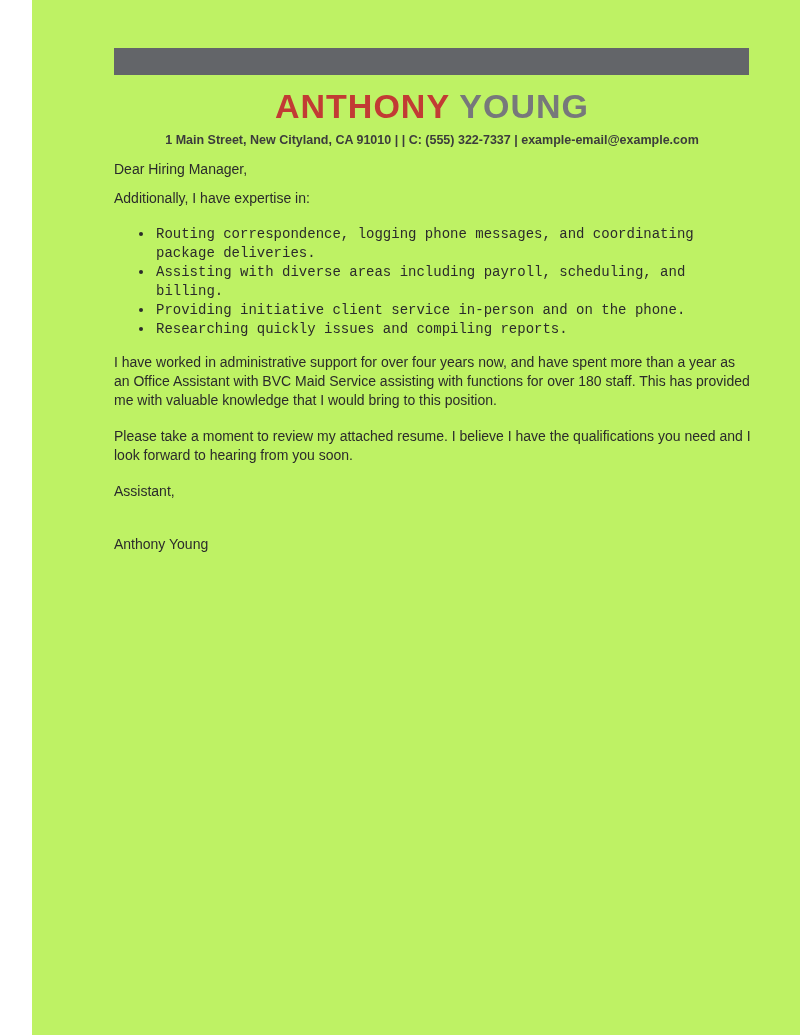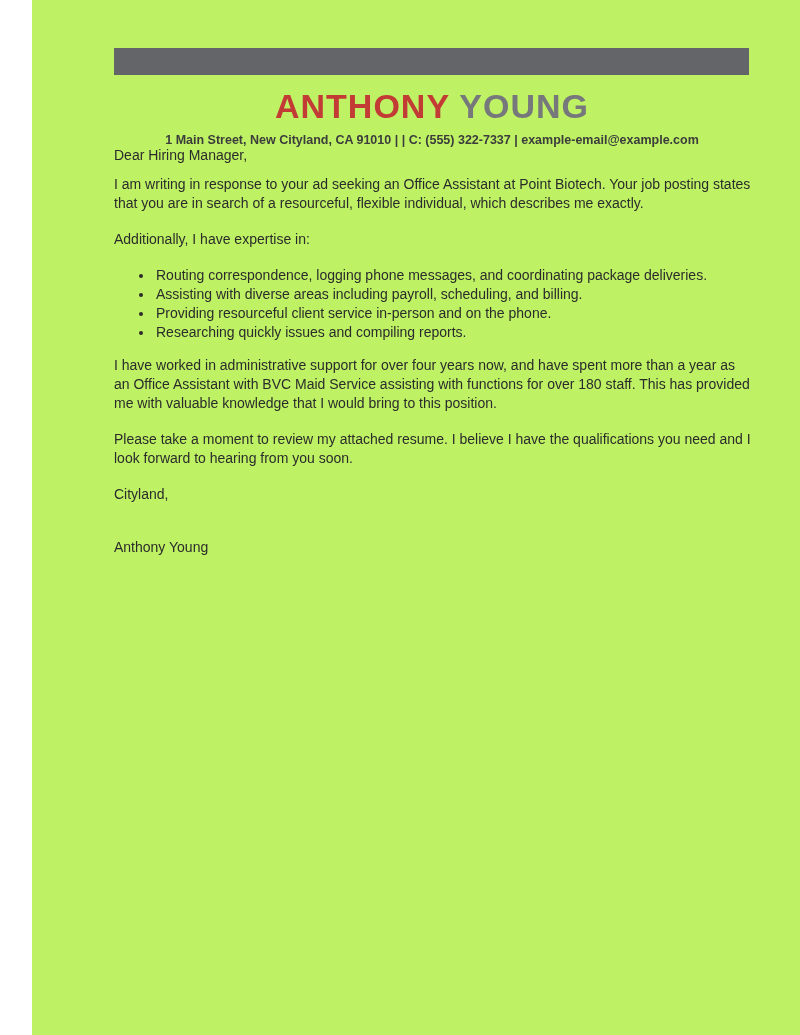--- a/index.html
+++ b/index.html
@@ -43,74 +43,74 @@
   .candidate-name .last  { color: var(--name-gray, #77787b); }
   .contact {
     margin-top: 8px;
     font-size: 12.5px;
     font-weight: 700;
     color: var(--contact-gray, #3c3c3c);
   }
   .letter-body {
     position: absolute;
     left: 82px;
-    top: 146px;
+    top: 160px;
     width: 637px;
     font-size: 14px;
     line-height: 19px;
   }
   .letter-body p {
     margin: 0 0 17px 0;
   }
   p.salutation {
     margin-bottom: 10px;
   }
   ul.expertise-list {
     margin: 12px 0 14px 0;
     padding-left: 40px;
     list-style: disc;
   }
   ul.expertise-list li {
     margin: 0;
     padding-left: 2px;
+    font-family: Liberation Mono, monospace;
   }
   p.signature {
     margin-top: 34px;
   }
 </style>
 </head>
 <body>
 
 <div class="page">
 
   <div class="top-bar"></div>
 
   <div class="header">
     <h1 class="candidate-name"><span class="first">ANTHONY</span> <span class="last">YOUNG</span></h1>
     <div class="contact">1 Main Street, New Cityland, CA 91010 | | C: (555) 322-7337 | example-email@example.com</div>
   </div>
 
   <div class="letter-body">
     <p class="salutation">Dear Hiring Manager,</p>
 
-    <p>I am writing in response to your ad seeking an Office Assistant at Point Biotech. Your job posting states that you are in search of a resourceful, flexible individual, which describes me exactly.</p>
 
 
     <p>Additionally, I have expertise in:</p>
 
     <ul class="expertise-list">
       <li>Routing correspondence, logging phone messages, and coordinating package deliveries.</li>
       <li>Assisting with diverse areas including payroll, scheduling, and billing.</li>
-      <li>Providing resourceful client service in-person and on the phone.</li>
+      <li>Providing initiative client service in-person and on the phone.</li>
       <li>Researching quickly issues and compiling reports.</li>
     </ul>
 
     <p>I have worked in administrative support for over four years now, and have spent more than a year as an Office Assistant with BVC Maid Service assisting with functions for over 180 staff. This has provided me with valuable knowledge that I would bring to this position.</p>
 
 
     <p>Please take a moment to review my attached resume. I believe I have the qualifications you need and I look forward to hearing from you soon.</p>
 
-    <p>Cityland,</p>
+    <p>Assistant,</p>
 
     <p class="signature">Anthony Young</p>
   </div>
 
 </div>
 
 </body></html>

